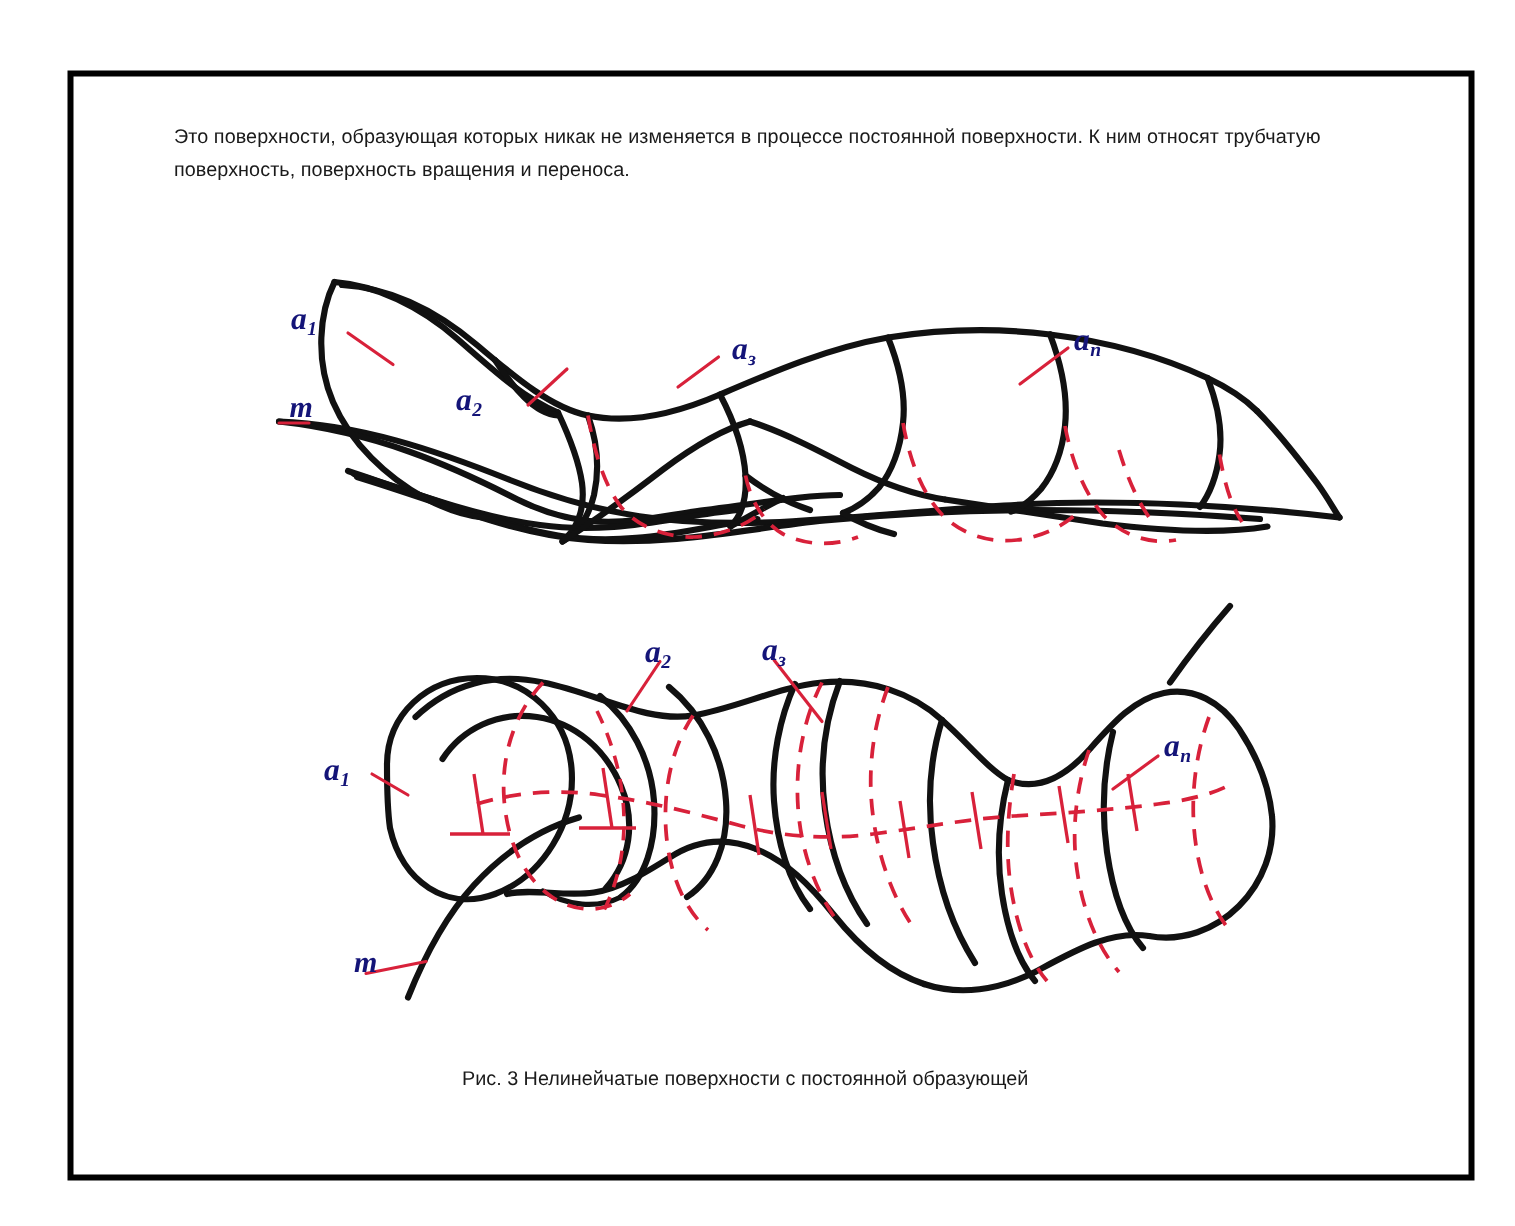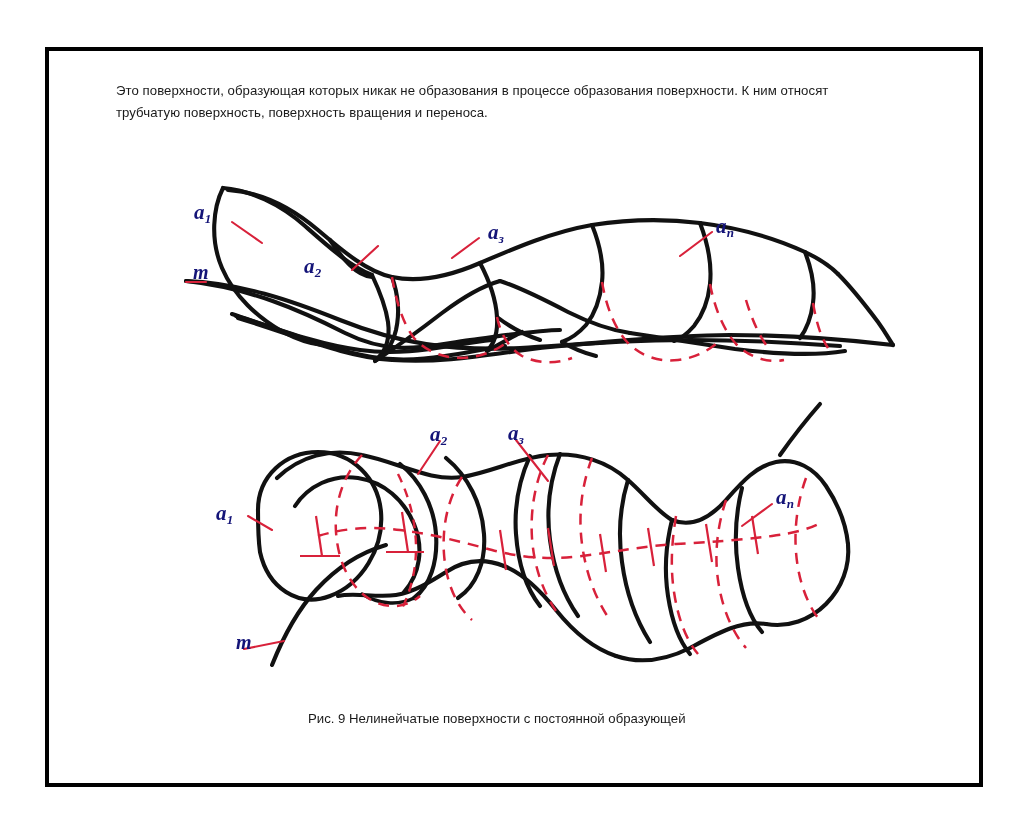--- a/index.html
+++ b/index.html
@@ -128,21 +128,21 @@
   }
   .lbl.m-label { font-size: 20px; }
 </style>
 </head>
 <body>
 
 <div id="page">
 
   <div id="slide-frame"></div>
 
-  <div id="intro-text">Это поверхности, образующая которых никак не образования в процессе образования поверхности. К ним относят трубчатую поверхность, поверхность вращения и переноса.</div>
+  <div id="intro-text">Это поверхности, образующая которых никак не изменяется в процессе постоянной поверхности. К ним относят трубчатую поверхность, поверхность вращения и переноса.</div>
 
   <svg class="figure-svg" viewBox="0 0 1010 817">
 
     <path class="ink" d="M186,281 C 240,283 290,300 340,320
                          C 400,344 450,351 520,348
                          C 600,344 660,335 730,335
                          C 790,335 850,340 893,345"></path>
 
     <path class="ink" d="M186,281 C 250,288 300,310 345,333
                          C 395,358 430,345 470,340
@@ -359,15 +359,15 @@
     <span>a</span><sub>2</sub>
   </div>
   <div class="lbl" style="left:508px; top:423px;">
     <span>a</span><sub>з</sub>
   </div>
   <div class="lbl" style="left:776px; top:487px;">
     <span>a</span><sub>n</sub>
   </div>
   <div class="lbl m-label" style="left:236px; top:632px;">m</div>
 
-  <div id="figure-caption">Рис. 9 Нелинейчатые поверхности с постоянной образующей</div>
+  <div id="figure-caption">Рис. 3 Нелинейчатые поверхности с постоянной образующей</div>
 
 </div>
 
 </body></html>

